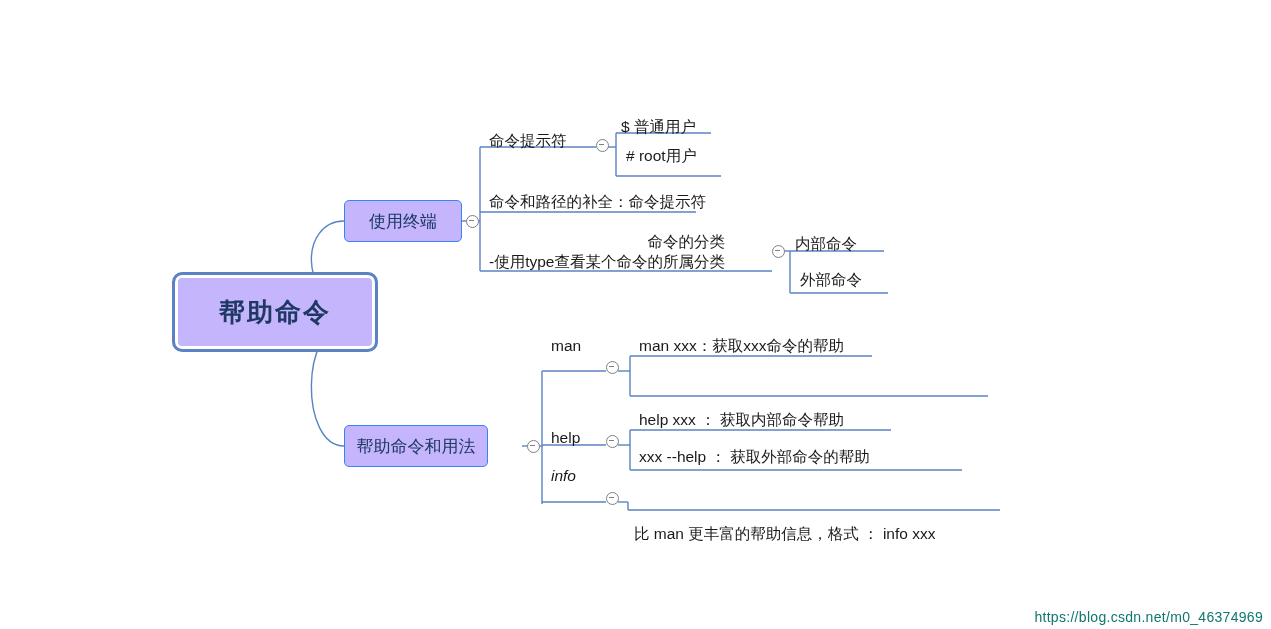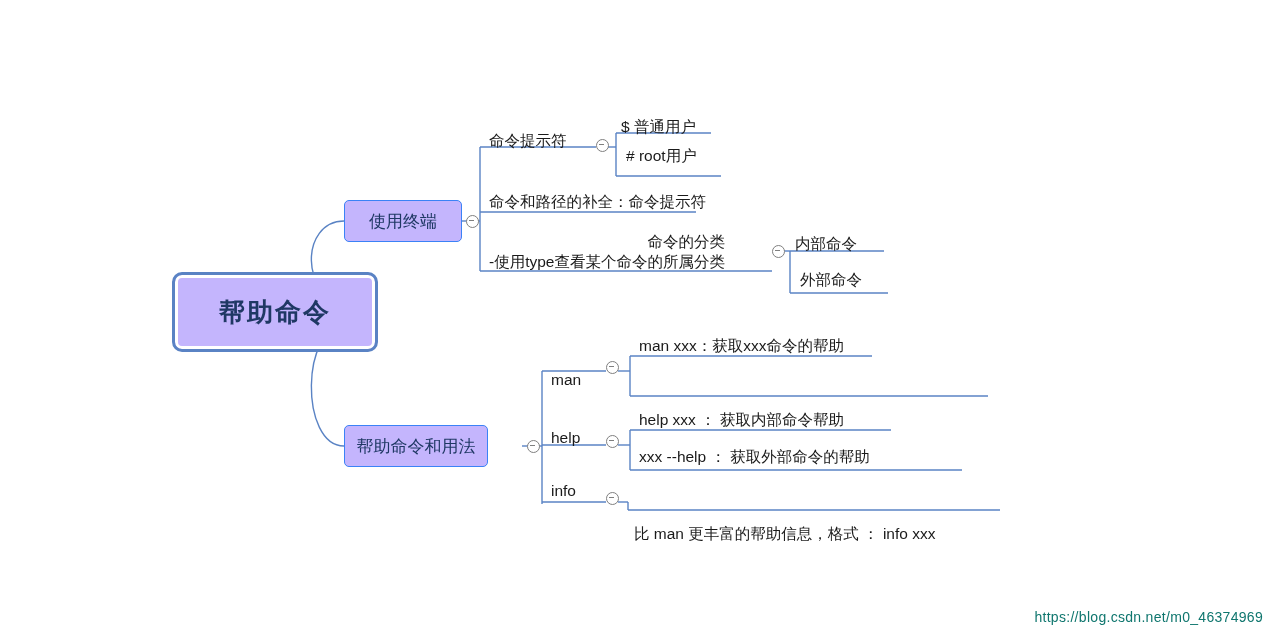--- a/index.html
+++ b/index.html
@@ -70,27 +70,27 @@
   }
 
   #t-prompt    { left: 489px; top: 131px; }
   #t-user      { left: 621px; top: 117px; }
   #t-root      { left: 626px; top: 146px; }
   #t-complete  { left: 489px; top: 192px; }
   #t-class     { left: 489px; top: 232px; text-align: right; }
   #t-inner     { left: 795px; top: 234px; }
   #t-outer     { left: 800px; top: 270px; }
 
-  #t-man       { left: 551px; top: 370px; }
+  #t-man       { left: 551px; top: 336px; }
   #t-man1      { left: 639px; top: 336px; }
   #t-man2      { left: 639px; top: 373px; }
   #t-help      { left: 551px; top: 428px; }
   #t-help1     { left: 639px; top: 410px; }
   #t-help2     { left: 639px; top: 447px; }
-  #t-info      { left: 551px; top: 481px; }
+  #t-info      { left: 551px; top: 466px; font-style: italic; }
   #t-info1     { left: 634px; top: 484px; margin-top: 40px; }
 
   
   .marker {
     position: absolute;
     width: 11px;
     height: 11px;
     border: 1px solid #7f7f7f;
     border-radius: 50%;
     background: #ffffff;

